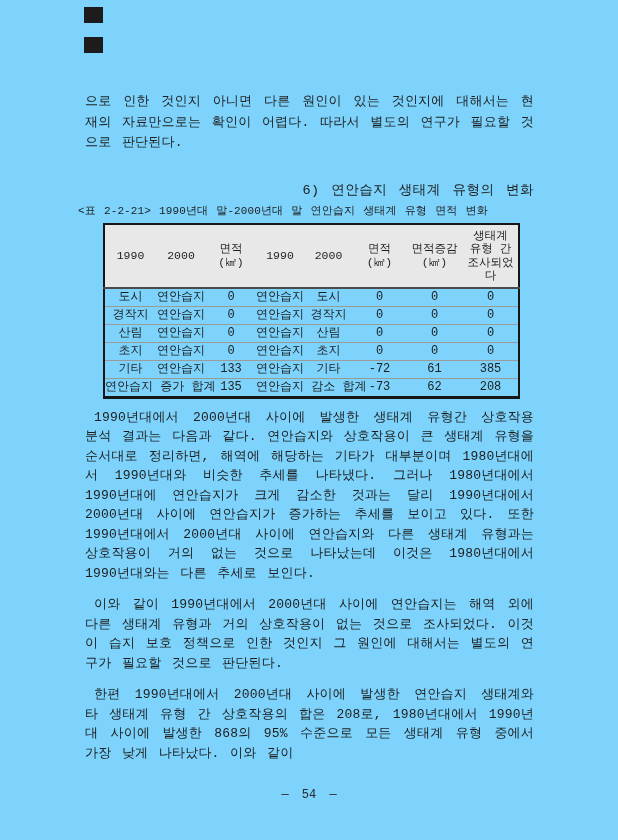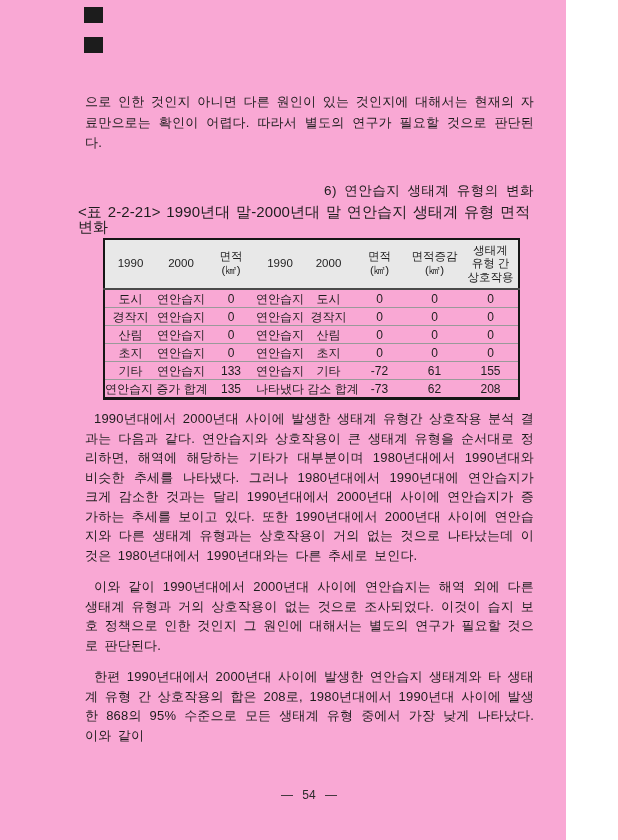--- a/index.html
+++ b/index.html
@@ -1,21 +1,21 @@
 <!DOCTYPE html>
 <html><head>
 <meta charset="utf-8">
 <style>
   html, body { margin: 0; padding: 0; background: #ffffff; }
   .page {
     position: relative;
-    width: 566px;
+    width: 618px;
     height: 840px;
-    background: #f9a8d4;
-    font-family: Liberation Sans, sans-serif;
+    background: #7dd3fc;
+    font-family: Liberation Mono, monospace;
     color: #1d1d1d;
     overflow: hidden;
   }
   .scan-mark {
     position: absolute;
     left: 84px;
     width: 19px;
     height: 16px;
     background: #1c1c1c;
   }
@@ -44,21 +44,21 @@
     font-size: 13.5px;
     line-height: 20px;
     letter-spacing: 0.5px;
     word-spacing: 3px;
     text-align: right;
   }
   .p2 { margin-top: 4px; }
   .table-caption {
     margin-top: 3px;
     margin-left: -7px;
-    font-size: 15px;
+    font-size: 11px;
     line-height: 15px;
     letter-spacing: 0.1px;
     word-spacing: 1.5px;
   }
   .table-wrap { margin-top: 4px; margin-left: 18px; }
   table.area-table {
     width: 415px;
     border-collapse: collapse;
     table-layout: fixed;
     border: 2px solid #161616;
@@ -135,21 +135,21 @@
             <th>2000</th>
             <th>면적
 (㎢)</th>
             <th>1990</th>
             <th>2000</th>
             <th>면적
 (㎢)</th>
             <th>면적증감(㎢)</th>
             <th>생태계
 유형 간
-상호작용</th>
+조사되었다</th>
           </tr>
         </thead>
         <tbody>
           <tr class="r0">
             <td>도시</td>
             <td>연안습지</td>
             <td>0</td>
             <td>연안습지</td>
             <td>도시</td>
             <td>0</td>
@@ -187,26 +187,26 @@
             <td>0</td>
           </tr>
           <tr>
             <td>기타</td>
             <td>연안습지</td>
             <td>133</td>
             <td>연안습지</td>
             <td>기타</td>
             <td>-72</td>
             <td>61</td>
-            <td>155</td>
+            <td>385</td>
           </tr>
           <tr>
             <td colspan="2">연안습지 증가 합계</td>
             <td>135</td>
-            <td colspan="2">나타냈다 감소 합계</td>
+            <td colspan="2">연안습지 감소 합계</td>
             <td>-73</td>
             <td>62</td>
             <td>208</td>
           </tr>
         </tbody>
       </table>
     </div>
 
     <p class="para body-lower indent p3">1990년대에서 2000년대 사이에 발생한 생태계 유형간 상호작용 분석 결과는 다음과 같다. 연안습지와 상호작용이 큰 생태계 유형을 순서대로 정리하면, 해역에 해당하는 기타가 대부분이며 1980년대에서 1990년대와 비슷한 추세를 나타냈다. 그러나 1980년대에서 1990년대에 연안습지가 크게 감소한 것과는 달리 1990년대에서 2000년대 사이에 연안습지가 증가하는 추세를 보이고 있다. 또한 1990년대에서 2000년대 사이에 연안습지와 다른 생태계 유형과는 상호작용이 거의 없는 것으로 나타났는데 이것은 1980년대에서 1990년대와는 다른 추세로 보인다.</p>
 

